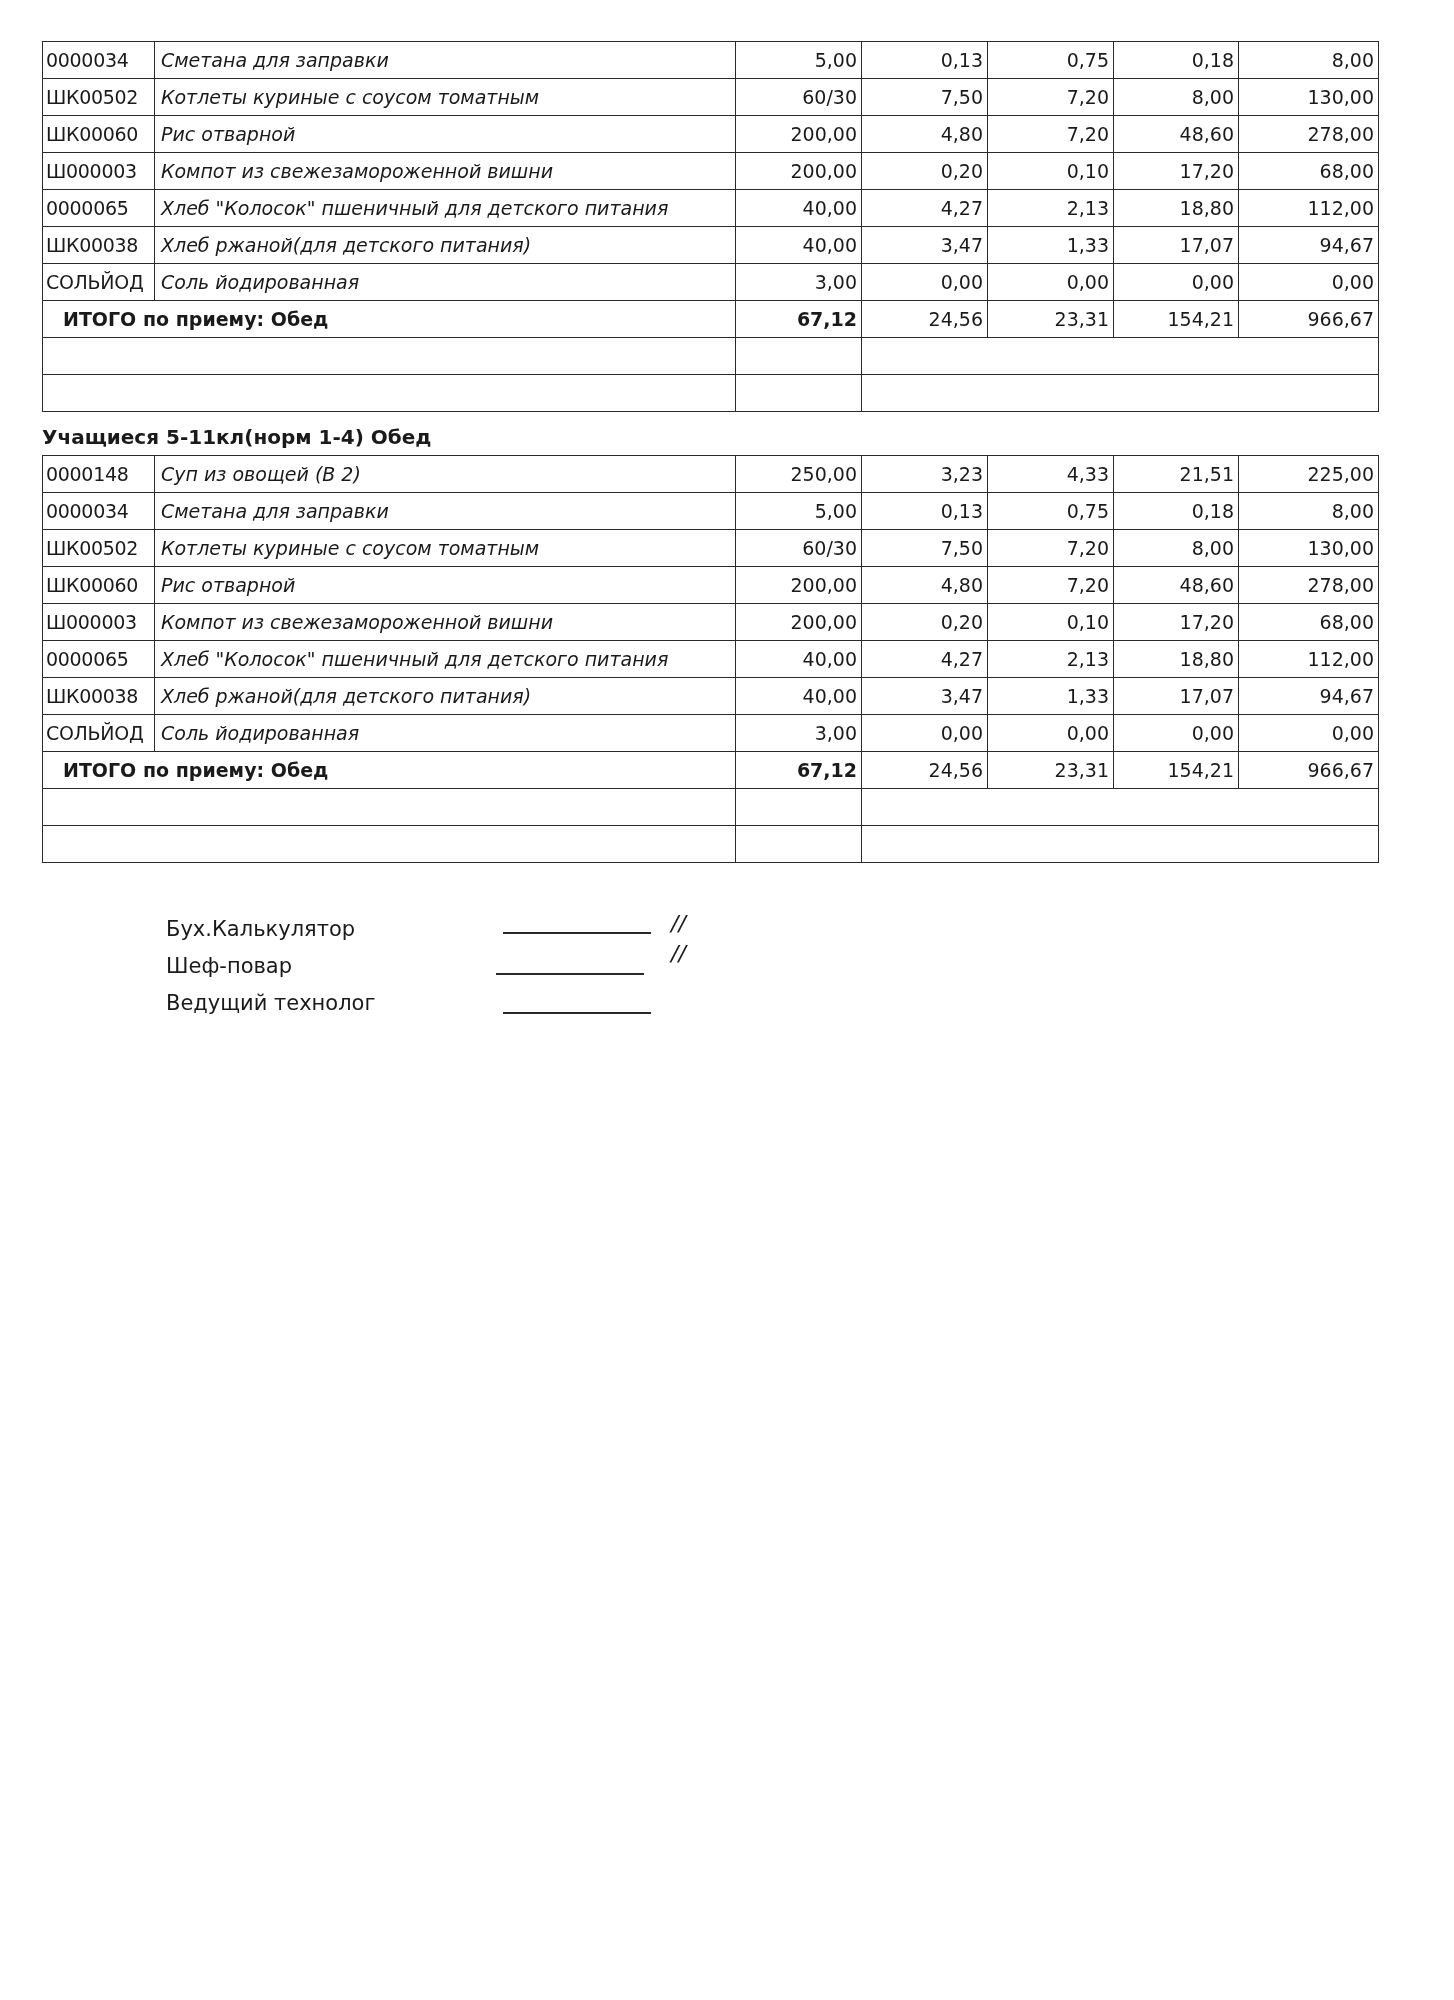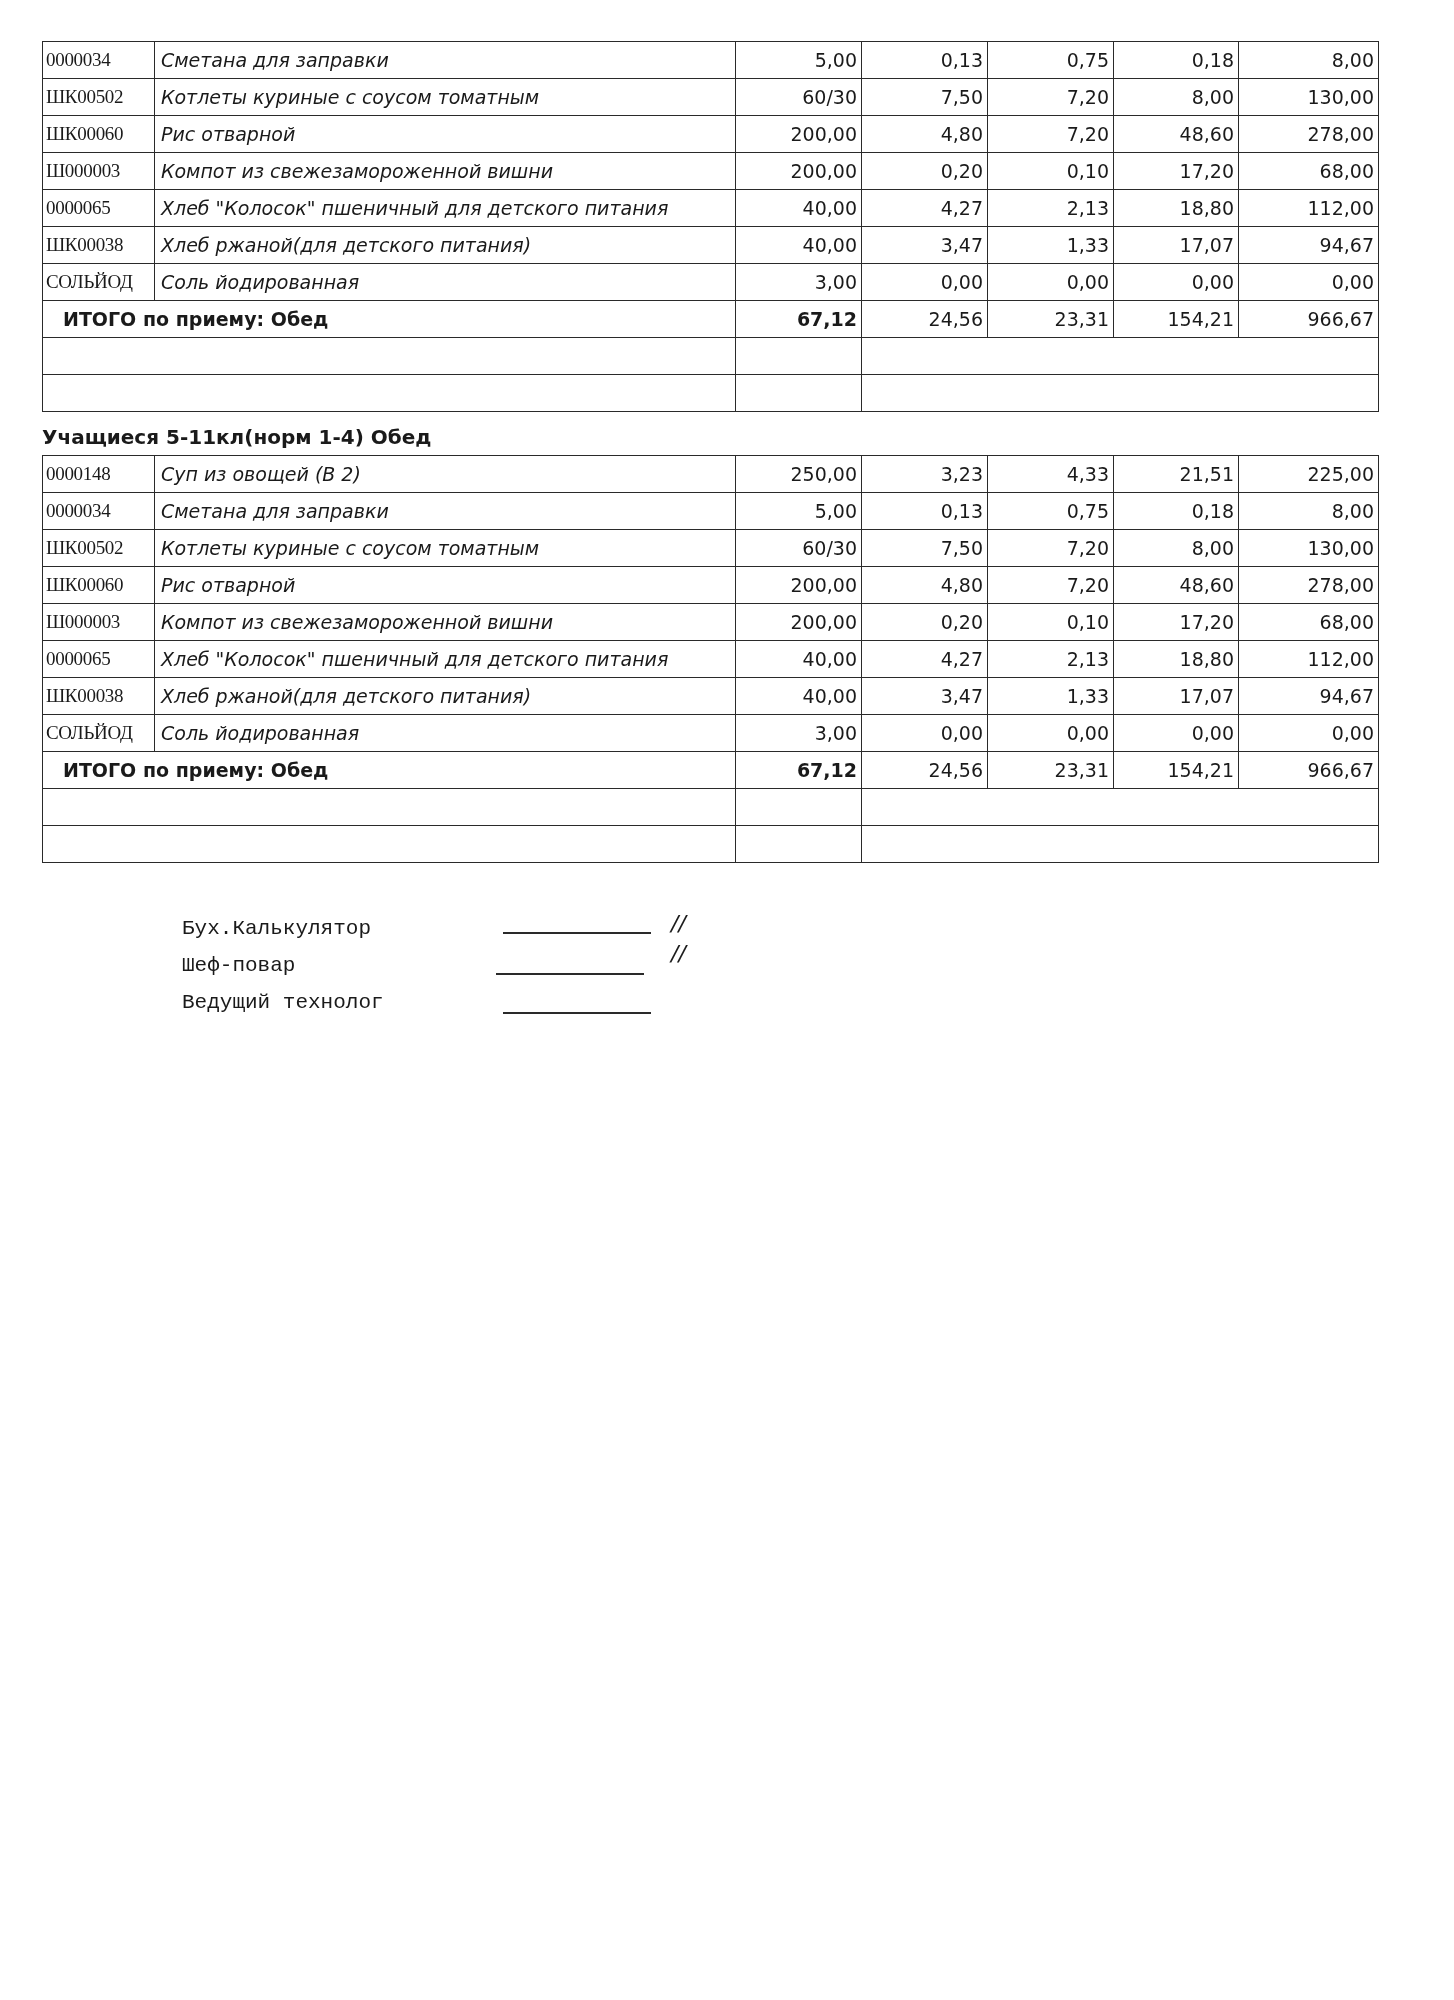--- a/index.html
+++ b/index.html
@@ -31,21 +31,21 @@
       overflow: hidden;
       line-height: 36px;
     }
     .menu-table col.c-code { width: 112px; }
     .menu-table col.c-name { width: 581px; }
     .menu-table col.c-yield { width: 126px; }
     .menu-table col.c-prot { width: 126px; }
     .menu-table col.c-fat { width: 126px; }
     .menu-table col.c-carb { width: 125px; }
     .menu-table col.c-kcal { width: 140px; }
-    .menu-table td.code { padding-left: 3px; letter-spacing: -0.3px; font-family: Liberation Serif, serif; }
+    .menu-table td.code { padding-left: 3px; letter-spacing: -0.3px; }
     .menu-table td.name { padding-left: 6px; font-style: italic; }
     .menu-table td.center { text-align: right; }
     .menu-table td.num { text-align: right; padding-right: 4px; }
     .menu-table tr.total td { font-weight: bold; padding-left: 20px; }
     .menu-table tr.total td.num { font-weight: normal; }
     .menu-table tr.empty td { height: 36px; }
 
     #table-1 { top: 41px; }
     #table-2 { top: 455px; }
 
@@ -66,24 +66,23 @@
       top: 912px;
       font-size: 21px;
     }
     .sig-row {
       position: relative;
       height: 37px;
       width: 560px;
     }
     .sig-label {
       position: absolute;
-      left: 16px;
+      left: 0;
       top: 4px;
       line-height: 26px;
-      font-family: Liberation Mono, monospace;
     }
     .sig-line {
       position: absolute;
       top: 20px;
       width: 148px;
       border-bottom: 2px solid #2a2a2a;
     }
     .sig-mark {
       position: absolute;
       left: 505px;

